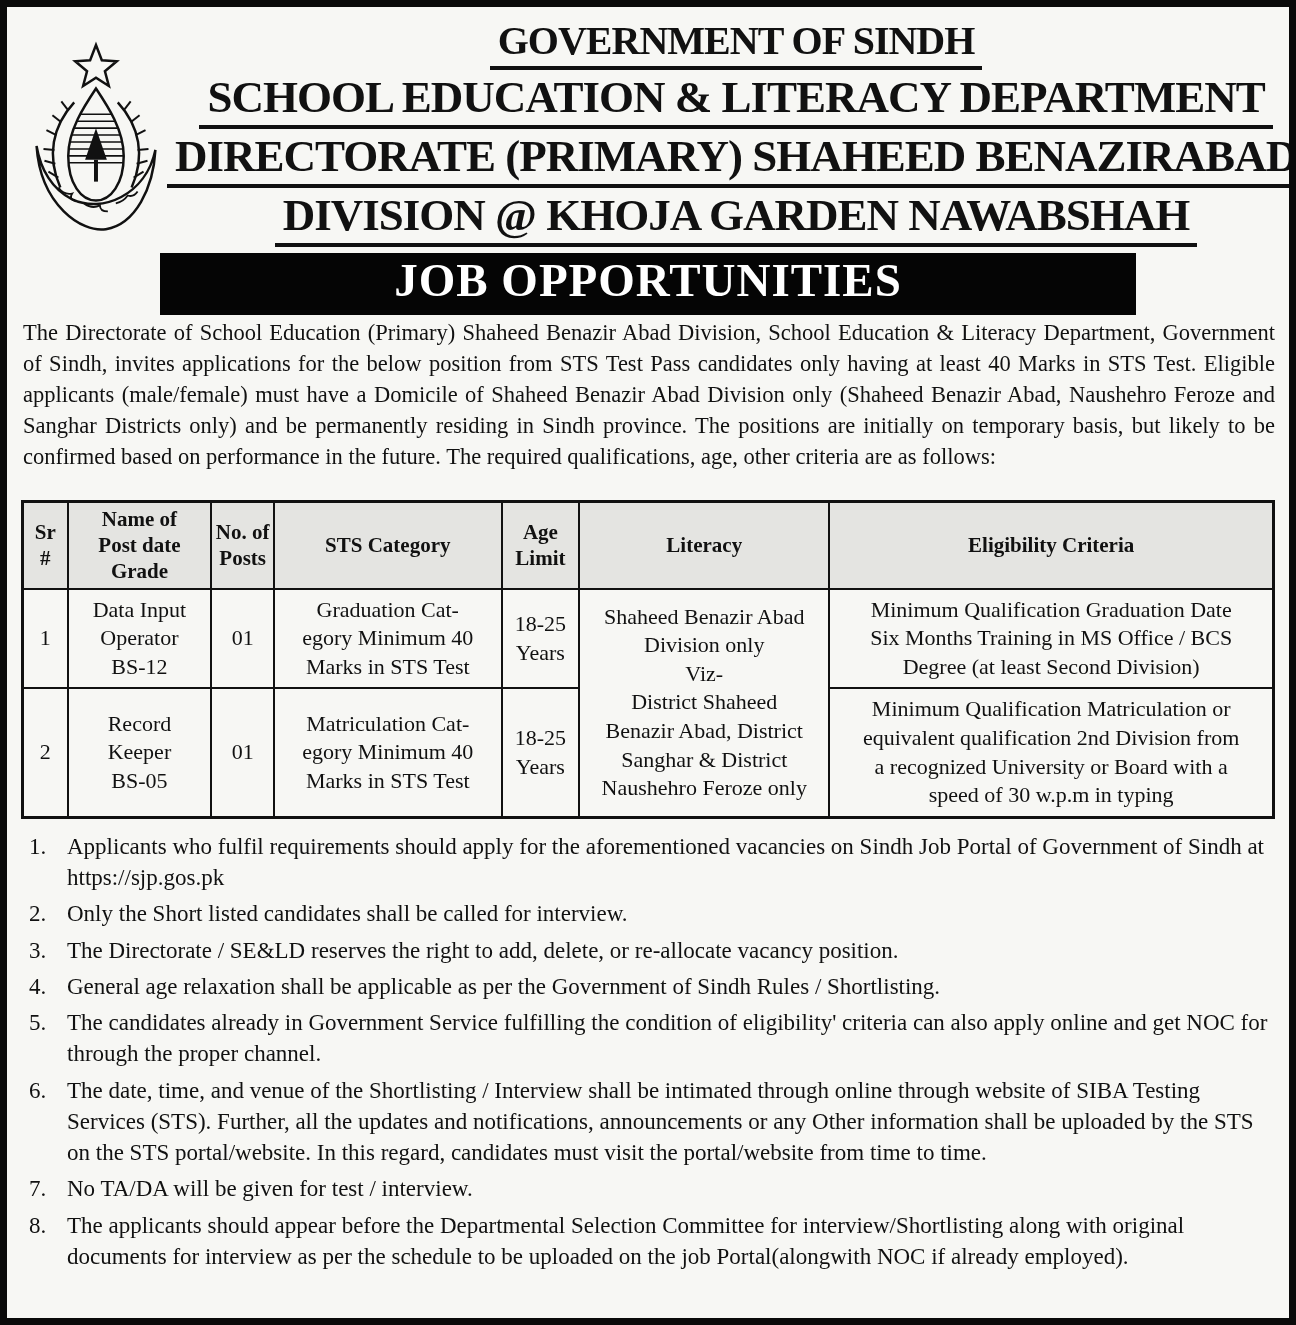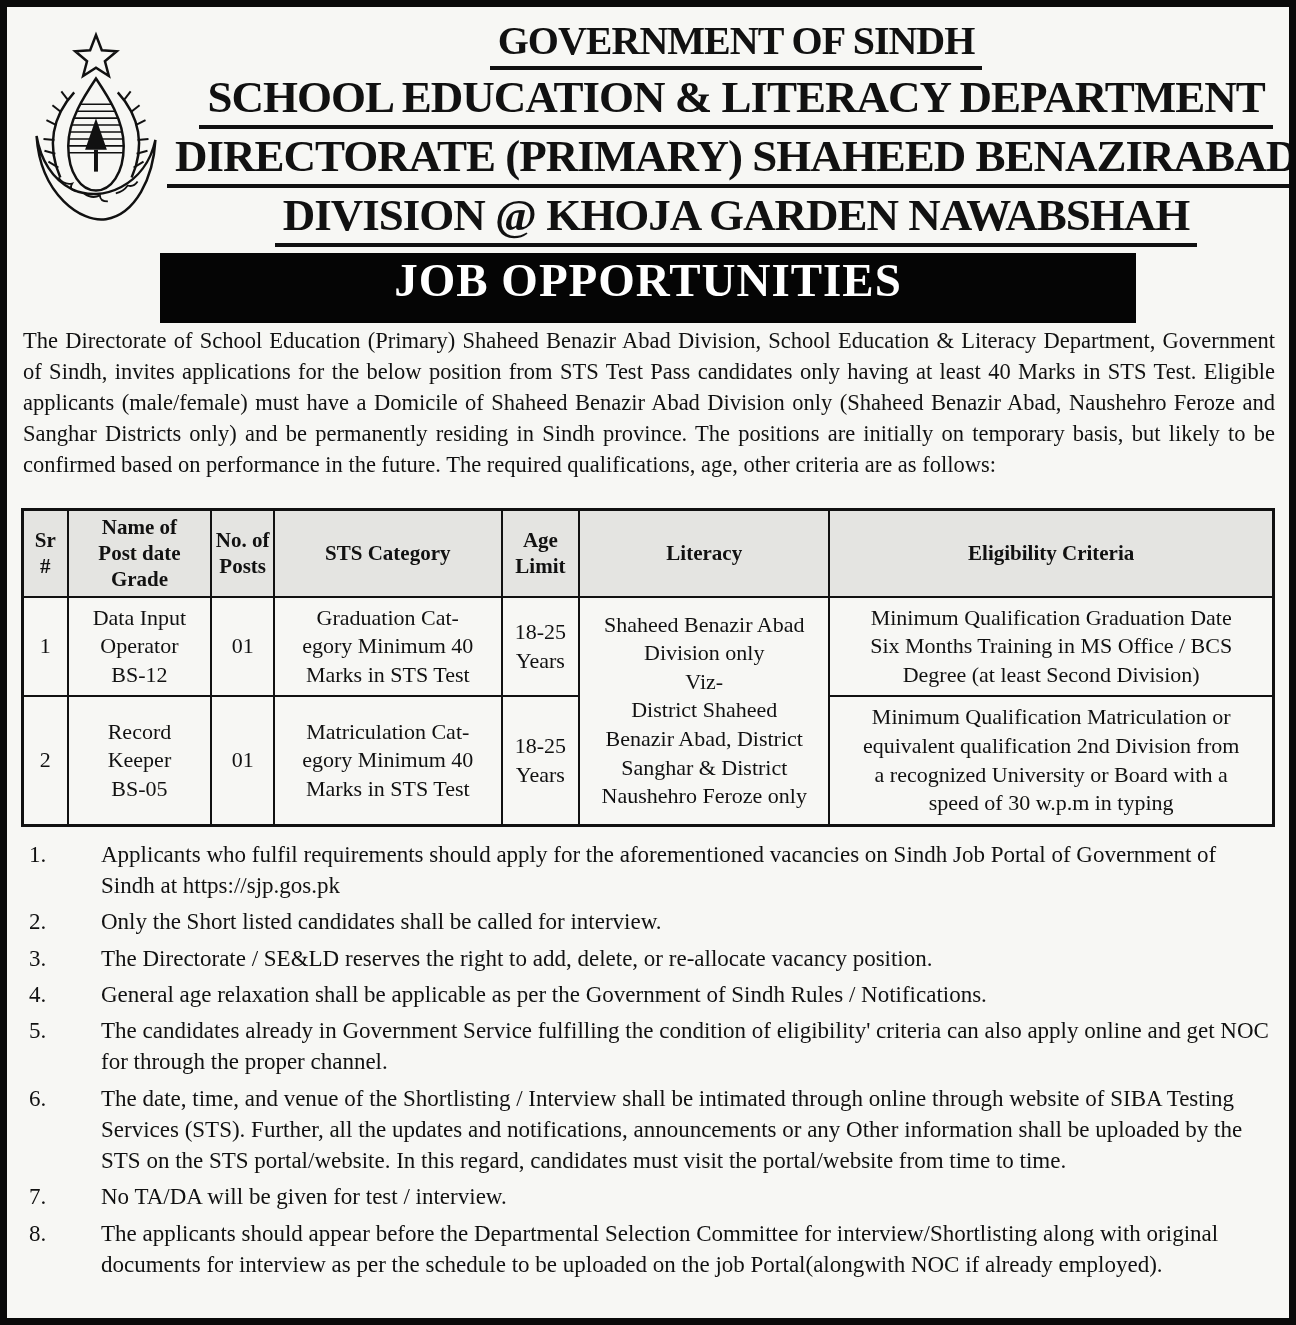--- a/index.html
+++ b/index.html
@@ -8,51 +8,51 @@
     width:1296px;height:1325px;
     box-sizing:border-box;
     background:#f7f7f4;
     border:7px solid #0a0a0a;
     padding:6px 14px 0 14px;
     font-family:"Liberation Serif", serif;
     color:#111;
     overflow:hidden;
   }
   
-  .masthead{display:flex;align-items:center;}
+  .masthead{display:flex;align-items:flex-end;}
   .emblem{width:146px;height:208px;flex-shrink:0;margin-top:6px;}
   .head-lines{flex:1;text-align:center;padding-top:4px;}
   .head-line{line-height:1.2;font-weight:bold;letter-spacing:-1px;}
   .head-line span{display:inline-block;border-bottom:4px solid #111;padding:0 8px 1px 8px;white-space:nowrap;}
   .hl-1{font-size:40px;}
   .hl-2,.hl-3,.hl-4{font-size:45px;}
   
   .refline{display:grid;grid-template-columns:1fr auto 1fr;align-items:baseline;
     font-weight:bold;font-size:24px;margin-top:4px;}
   .ref-place{text-align:center;transform:translateX(-60px);}
   .ref-dated{text-align:right;}
   
   .banner{margin:6px auto 0 auto;width:976px;background:#050505;color:#ffffff;
     text-align:center;font-size:47px;font-weight:bold;letter-spacing:1px;
-    padding:2px 0 16px 0;line-height:1.1;}
+    padding:2px 0 8px 0;line-height:1.1;}
   .lastdate{text-align:center;font-size:33px;font-weight:bold;margin:8px 0 6px 0;}
   
   .intro{font-size:22.5px;line-height:1.38;text-align:justify;margin:2px 0 8px 2px;}
   
   table.jobs{width:100%;border-collapse:collapse;border:3px solid #111;margin-top:28px;}
   table.jobs th,table.jobs td{border:2px solid #111;white-space:pre-line;}
   table.jobs th{background:#e4e4e1;font-size:21px;font-weight:bold;
     padding:3px 2px;line-height:1.25;text-align:center;}
   table.jobs td{font-size:22px;padding:6px 4px;text-align:center;line-height:1.3;vertical-align:middle;}
   td.cell-name{text-align:left;padding-left:10px;}
   
   .notes{margin-top:12px;}
   .note{display:flex;font-size:23px;line-height:1.36;margin-bottom:5px;}
   .note-num{width:46px;flex-shrink:0;padding-left:8px;box-sizing:border-box;}
-  .note-text{flex:1;padding-right:4px;margin-left:34px;}
+  .note-text{flex:1;padding-right:4px;}
 </style>
 </head>
 <body>
 
 <div class="page">
 
   <div class="masthead">
     <svg class="emblem" viewBox="0 0 140 210" fill="none" stroke="#111" stroke-width="2.5">
 
       <polygon points="72,6 77.9,21.5 93,22.5 81,32.5 85,47.5 72,39 59,47.5 63,32.5 51,22.5 66.1,21.5"></polygon>
@@ -190,21 +190,21 @@
     <div class="note">
       <span class="note-num">2.</span>
       <span class="note-text">Only the Short listed candidates shall be called for interview.</span>
     </div>
     <div class="note">
       <span class="note-num">3.</span>
       <span class="note-text">The Directorate / SE&amp;LD reserves the right to add, delete, or re-allocate vacancy position.</span>
     </div>
     <div class="note">
       <span class="note-num">4.</span>
-      <span class="note-text">General age relaxation shall be applicable as per the Government of Sindh Rules / Notifications.</span>
+      <span class="note-text">General age relaxation shall be applicable as per the Government of Sindh Rules / Shortlisting.</span>
     </div>
     <div class="note">
       <span class="note-num">5.</span>
       <span class="note-text">The candidates already in Government Service fulfilling the condition of eligibility' criteria can also apply online and get NOC for through the proper channel.</span>
     </div>
     <div class="note">
       <span class="note-num">6.</span>
       <span class="note-text">The date, time, and venue of the Shortlisting / Interview shall be intimated through online through website of SIBA Testing Services (STS). Further, all the updates and notifications, announcements or any Other information shall be uploaded by the STS on the STS portal/website. In this regard, candidates must visit the portal/website from time to time.</span>
     </div>
     <div class="note">

